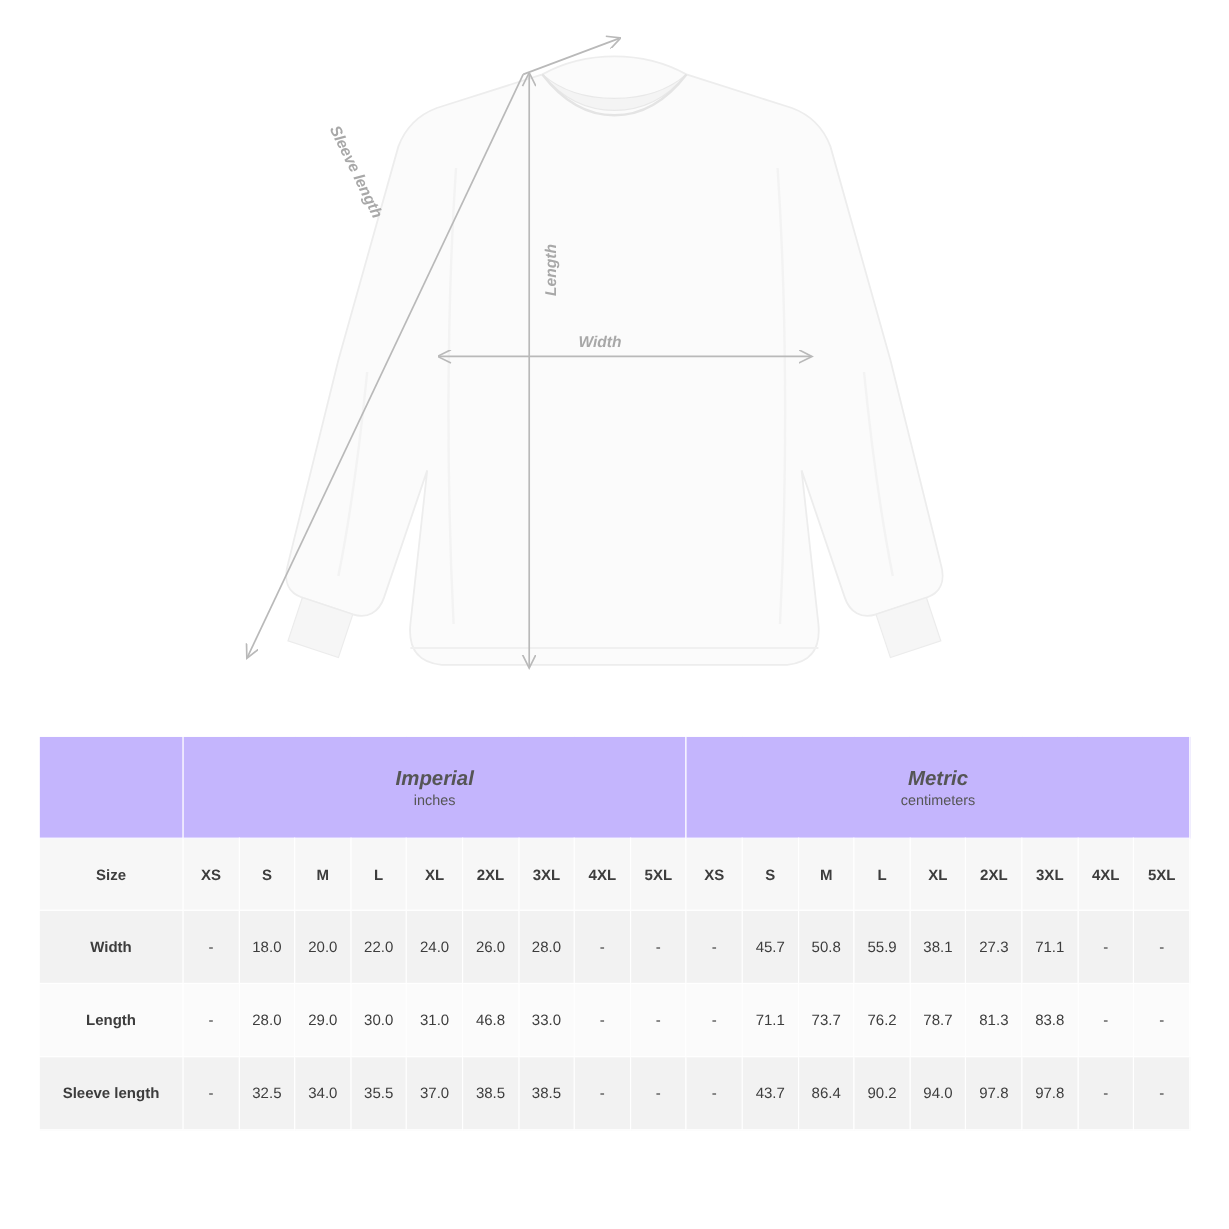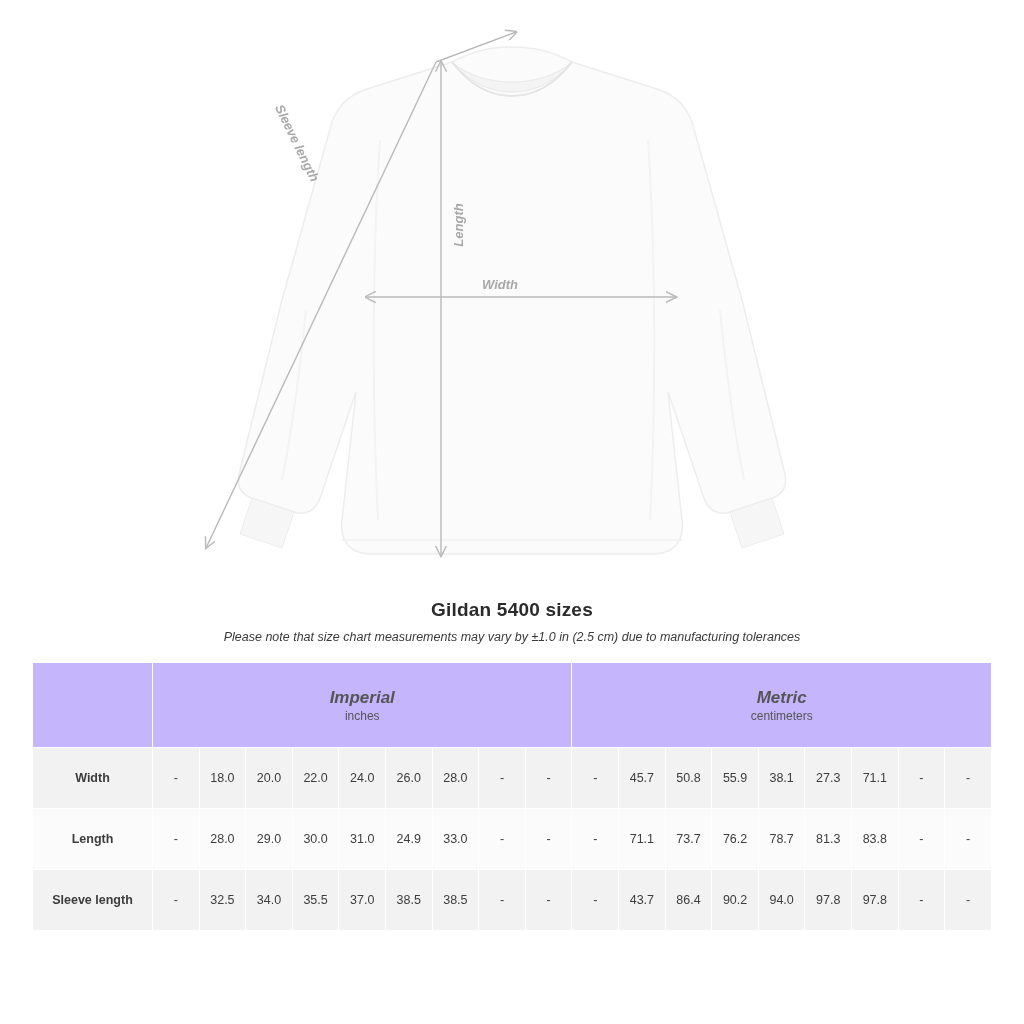--- a/index.html
+++ b/index.html
@@ -185,24 +185,20 @@
       </g>
 
       <text x="463" y="225" transform="rotate(-90 463 225)" text-anchor="middle" font-family="Liberation Sans, sans-serif" font-size="13" font-weight="bold" font-style="italic" fill="#a8a8a8">Length</text>
 
       <text x="500" y="289" text-anchor="middle" font-family="Liberation Sans, sans-serif" font-size="13" font-weight="bold" font-style="italic" fill="#a8a8a8">Width</text>
 
       <text x="293" y="145" transform="rotate(64 293 145)" text-anchor="middle" font-family="Liberation Sans, sans-serif" font-size="13" font-weight="bold" font-style="italic" fill="#a8a8a8">Sleeve length</text>
     </svg>
   </div>
 
-  <div class="title-block">
-    <div class="chart-title">Gildan 5400 sizes</div>
-    <div class="chart-note">Please note that size chart measurements may vary by ±1.0 in (2.5 cm) due to manufacturing tolerances</div>
-  </div>
 
   <div class="table-wrap">
     <table class="size-table">
       <colgroup>
         <col class="label-col">
         <col class="cell-col">
           <col class="cell-col">
           <col class="cell-col">
           <col class="cell-col">
           <col class="cell-col">
@@ -227,20 +223,41 @@
           <td colspan="9">
             <div class="unit-name">Imperial</div>
             <div class="unit-sub">inches</div>
           </td>
           <td colspan="9">
             <div class="unit-name">Metric</div>
             <div class="unit-sub">centimeters</div>
           </td>
         </tr>
 
+        <tr class="size-row">
+          <td class="corner">Size</td>
+          <td>XS</td>
+          <td>S</td>
+          <td>M</td>
+          <td>L</td>
+          <td>XL</td>
+          <td>2XL</td>
+          <td>3XL</td>
+          <td>4XL</td>
+          <td>5XL</td>
+          <td>XS</td>
+          <td>S</td>
+          <td>M</td>
+          <td>L</td>
+          <td>XL</td>
+          <td>2XL</td>
+          <td>3XL</td>
+          <td>4XL</td>
+          <td>5XL</td>
+        </tr>
 
         <tr class="data-row">
           <td class="rowlabel">Width</td>
           <td>-</td>
           <td>18.0</td>
           <td>20.0</td>
           <td>22.0</td>
           <td>24.0</td>
           <td>26.0</td>
           <td>28.0</td>
@@ -257,21 +274,21 @@
           <td>-</td>
         </tr>
 
         <tr class="data-row alt">
           <td class="rowlabel">Length</td>
           <td>-</td>
           <td>28.0</td>
           <td>29.0</td>
           <td>30.0</td>
           <td>31.0</td>
-          <td>24.9</td>
+          <td>46.8</td>
           <td>33.0</td>
           <td>-</td>
           <td>-</td>
           <td>-</td>
           <td>71.1</td>
           <td>73.7</td>
           <td>76.2</td>
           <td>78.7</td>
           <td>81.3</td>
           <td>83.8</td>

